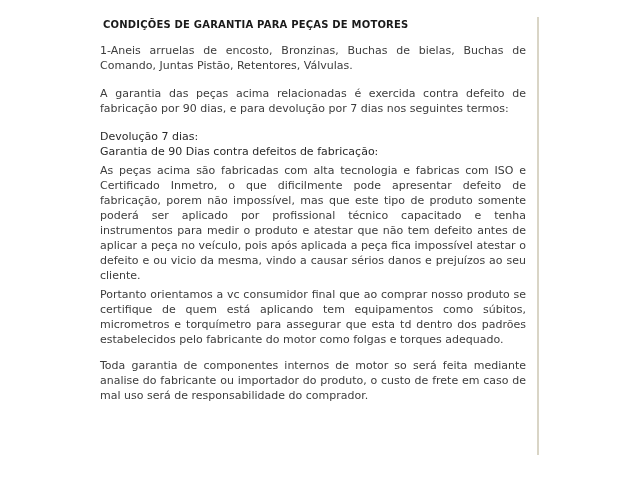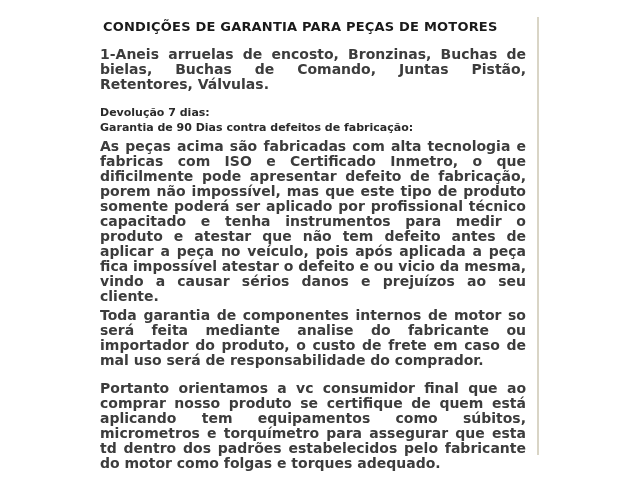--- a/index.html
+++ b/index.html
@@ -15,39 +15,38 @@
     font-family: "DejaVu Sans", "Liberation Sans", sans-serif;
     color: #3c3c3c;
   }
   .doc {
     position: absolute;
     left: 100px;
     top: 19px;
     width: 426px;
   }
   .doc-title {
-    font-size: 13px;
+    font-size: 10px;
     font-weight: bold;
     color: #1a1a1a;
     letter-spacing: 0.2px;
     margin: 0 0 13px 3px;
     white-space: nowrap;
   }
   .para {
-    font-size: 14px;
+    font-size: 11px;
     line-height: 15px;
     text-align: justify;
     margin: 4px 0 13px 0;
-    font-weight: bold;
   }
   .para.no-gap { margin-bottom: 0; }
   .sub-heading {
     font-size: 11px;
     line-height: 15px;
-    font-weight: bold;
+    font-weight: normal;
     color: #2a2a2a;
     margin: 0;
   }
   .sub-heading.gap-after { }
   .para.big-gap { margin-bottom: 11px; }
   .side-rule {
     position: absolute;
     left: 537px;
     top: 17px;
     width: 2px;
@@ -56,26 +55,27 @@
   }
 </style>
 </head>
 <body>
 
 <div class="doc">
   <h1 class="doc-title">CONDIÇÕES DE GARANTIA PARA PEÇAS DE MOTORES</h1>
 
   <p class="para">1-Aneis arruelas de encosto, Bronzinas, Buchas de bielas, Buchas de Comando, Juntas Pistão, Retentores, Válvulas.</p>
 
+  <p class="para">A garantia das peças acima relacionadas é exercida contra defeito de fabricação por 90 dias, e para devolução por 7 dias nos seguintes termos:</p>
 
   <h2 class="sub-heading">Devolução 7 dias:</h2>
 
 
   <h2 class="sub-heading gap-after">Garantia de 90 Dias contra defeitos de fabricação:</h2>
 
   <p class="para no-gap">As peças acima são fabricadas com alta tecnologia e fabricas com ISO e Certificado Inmetro, o que dificilmente pode apresentar defeito de fabricação, porem não impossível, mas que este tipo de produto somente poderá ser aplicado por profissional técnico capacitado e tenha instrumentos para medir o produto e atestar que não tem defeito antes de aplicar a peça no veículo, pois após aplicada a peça fica impossível atestar o defeito e ou vicio da mesma, vindo a causar sérios danos e prejuízos ao seu cliente.</p>
 
+  <p class="para big-gap">Portanto orientamos a vc consumidor final que ao comprar nosso produto se certifique de quem está aplicando tem equipamentos como súbitos, micrometros e torquímetro para assegurar que esta td dentro dos padrões estabelecidos pelo fabricante do motor como folgas e torques adequado.</p>
+
   <p class="para">Toda garantia de componentes internos de motor so será feita mediante analise do fabricante ou importador do produto, o custo de frete em caso de mal uso será de responsabilidade do comprador.</p>
-
-  <p class="para big-gap">Portanto orientamos a vc consumidor final que ao comprar nosso produto se certifique de quem está aplicando tem equipamentos como súbitos, micrometros e torquímetro para assegurar que esta td dentro dos padrões estabelecidos pelo fabricante do motor como folgas e torques adequado.</p>
 </div>
 
 <div class="side-rule"></div>
 
 </body></html>

